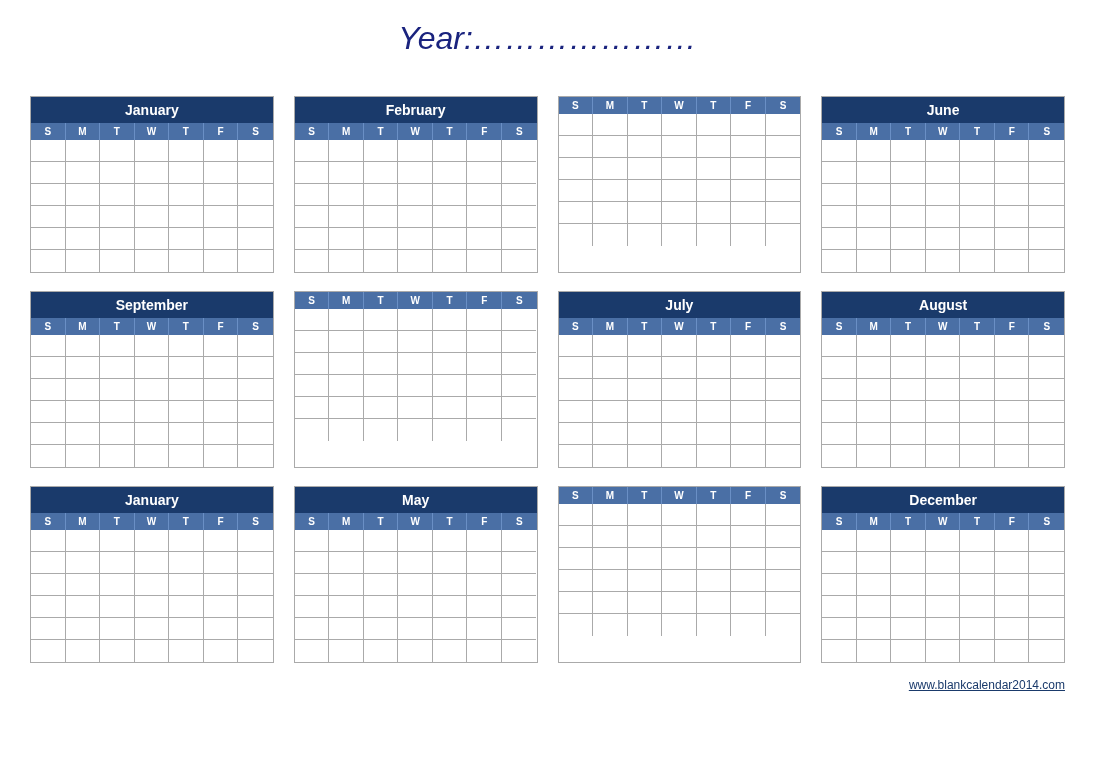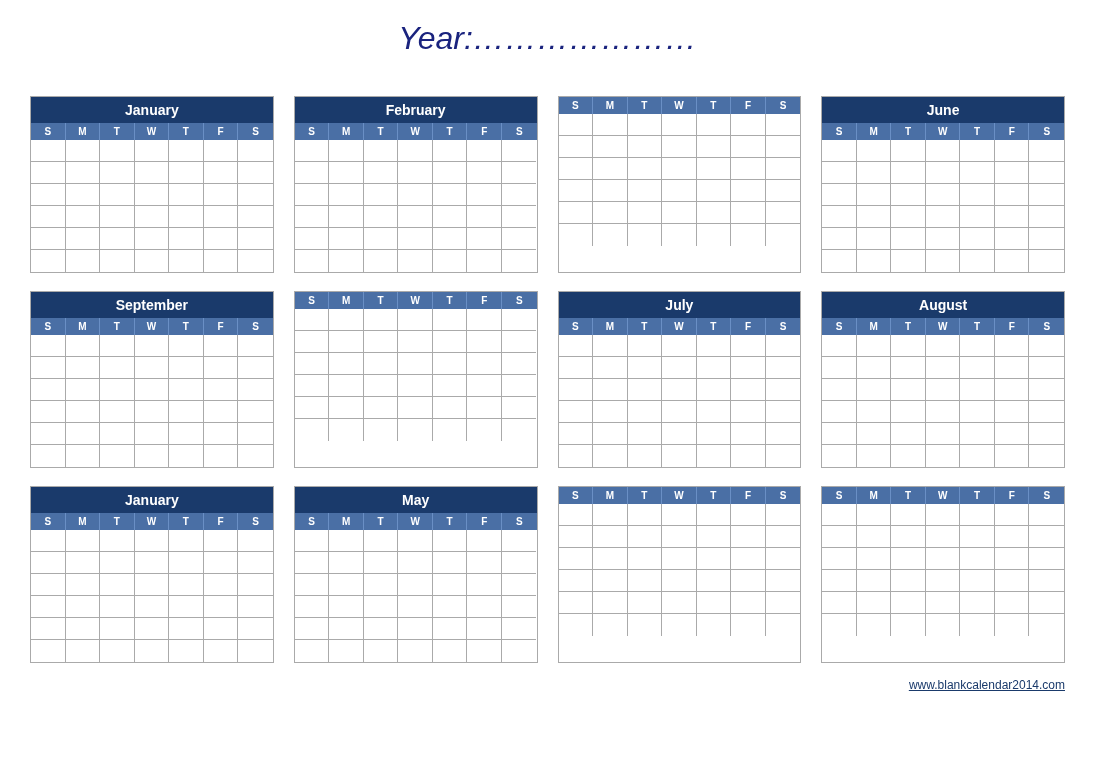--- a/index.html
+++ b/index.html
@@ -684,20 +684,21 @@
         <div class="calendar-cell" style="border-bottom: none;"></div>
         <div class="calendar-cell" style="border-bottom: none;"></div>
         <div class="calendar-cell" style="border-bottom: none;"></div>
         <div class="calendar-cell" style="border-bottom: none;"></div>
         <div class="calendar-cell" style="border-bottom: none;"></div>
         <div class="calendar-cell" style="border-bottom: none;"></div>
         <div class="calendar-cell" style="border-bottom: none;"></div>
       </div>
     </div>
     <div class="month-calendar">
+      <div class="month-header">December</div>
       <div class="day-headers">
         <div class="day-header">S</div>
         <div class="day-header">M</div>
         <div class="day-header">T</div>
         <div class="day-header">W</div>
         <div class="day-header">T</div>
         <div class="day-header">F</div>
         <div class="day-header">S</div>
       </div>
       <div class="calendar-body">

